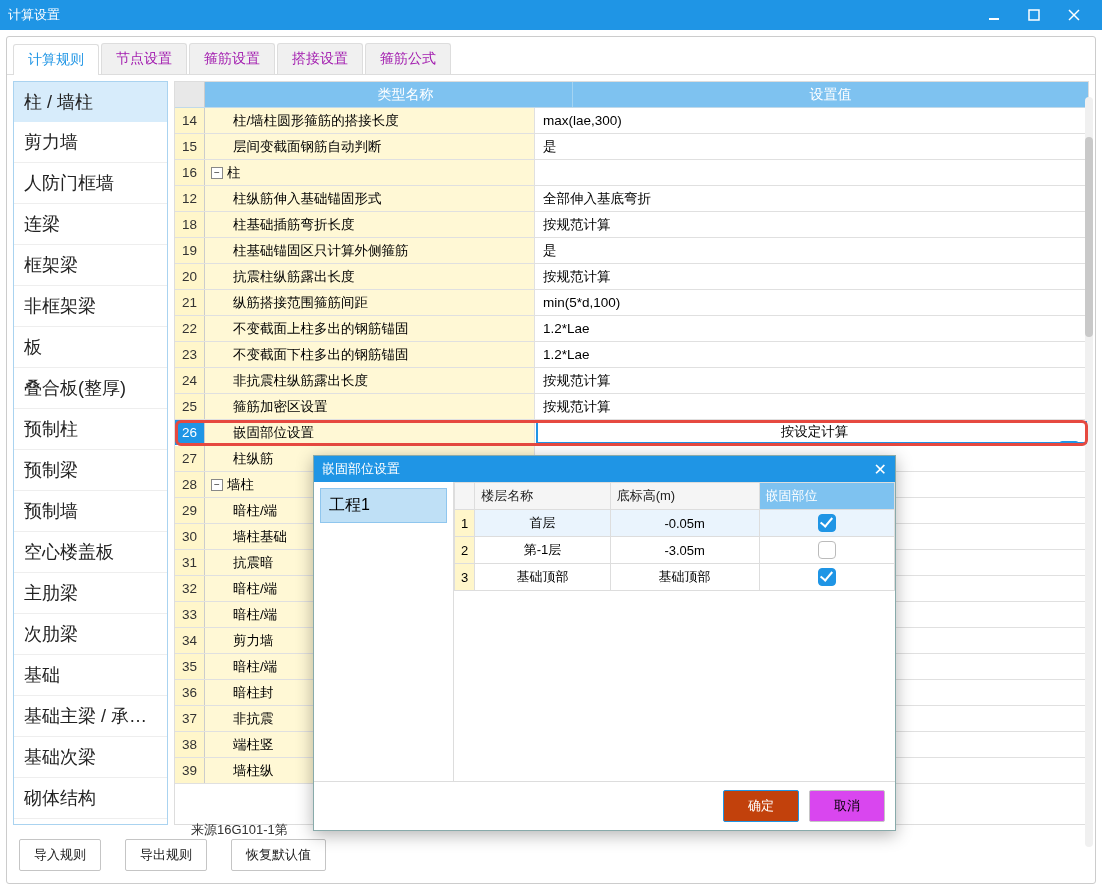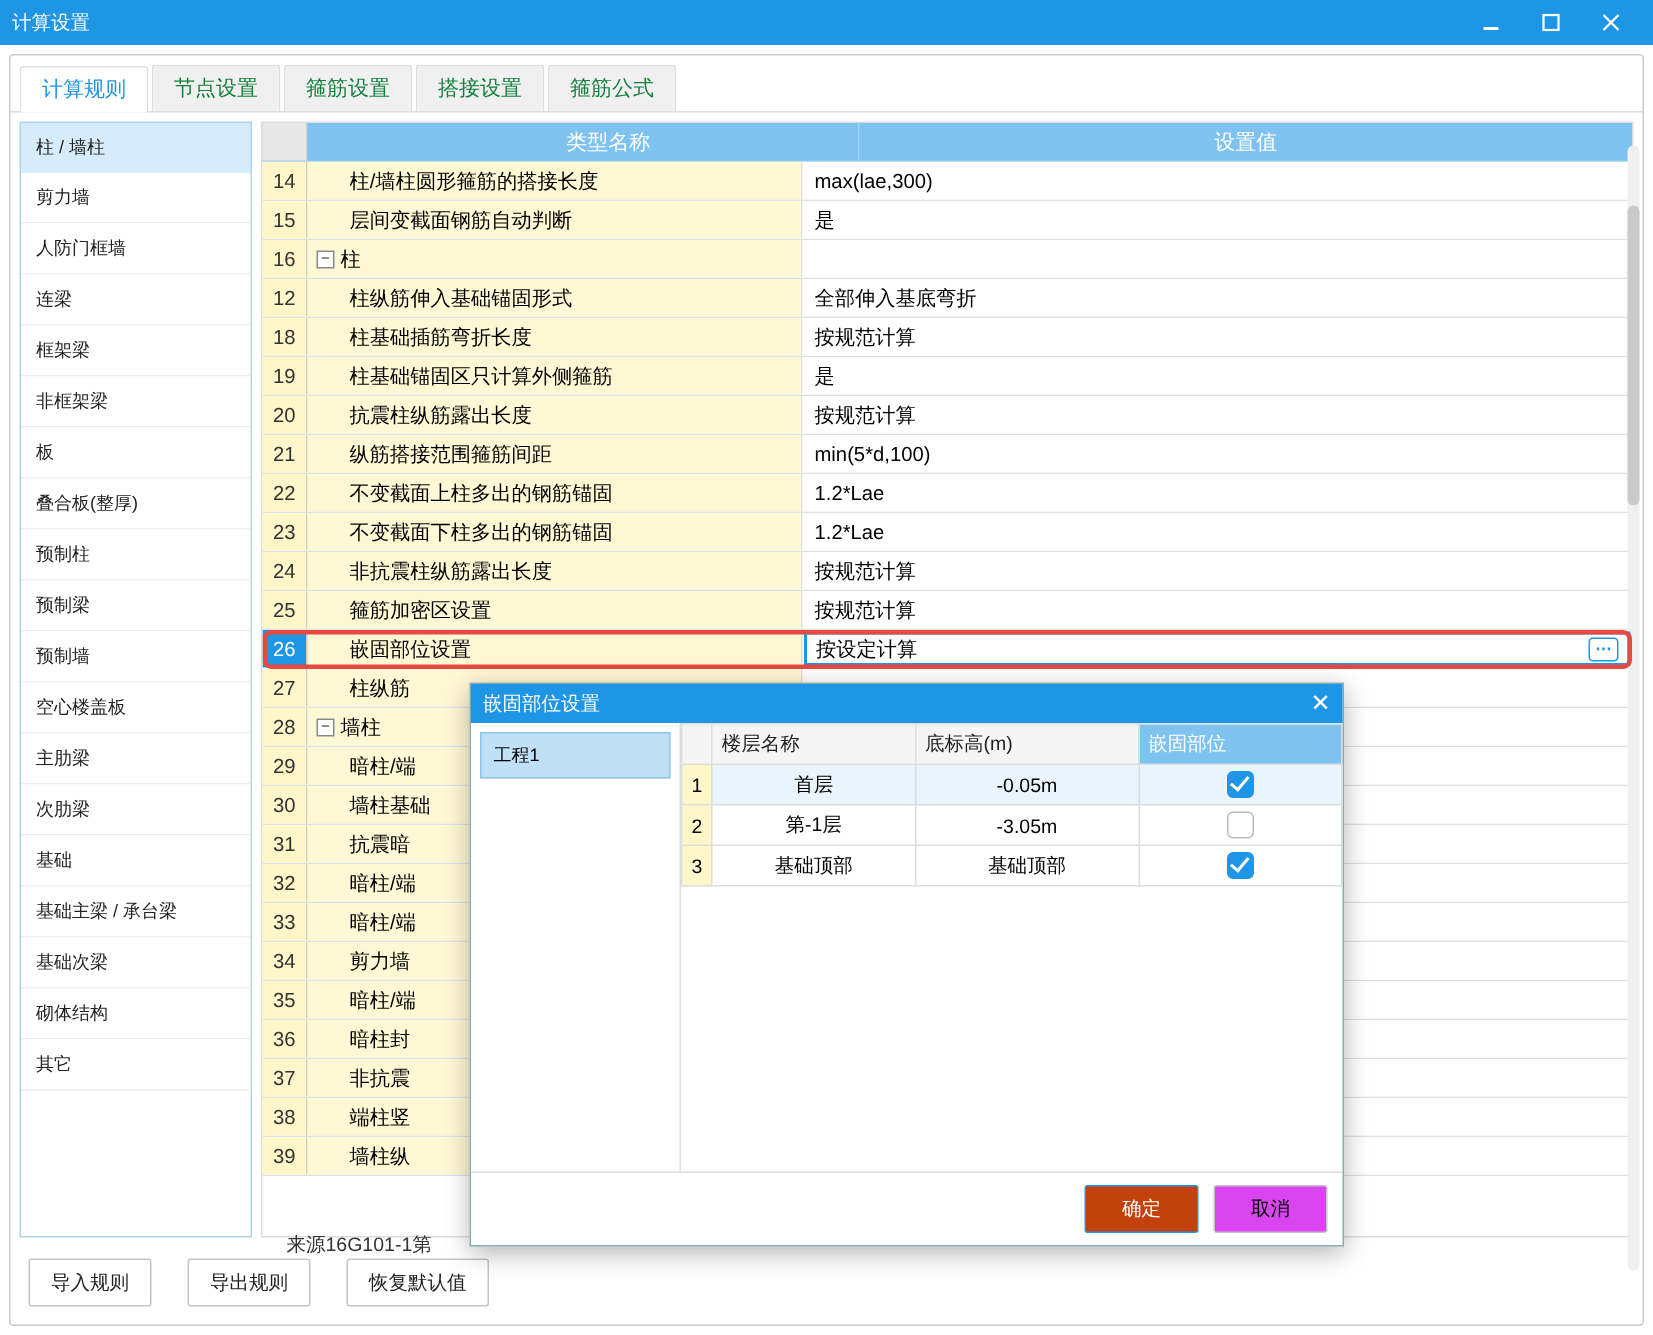--- a/index.html
+++ b/index.html
@@ -4,56 +4,56 @@
 <style>
   * { box-sizing: border-box; font-family: "Microsoft YaHei", "SimSun", sans-serif; }
   body { margin: 0; padding: 0; background: #fff; width: 1102px; height: 890px; overflow: hidden; position: relative; }
   .titlebar { background: #1f95e5; height: 30px; display: flex; align-items: center; padding: 0 8px; color: #fff; font-size: 13px; }
   .titlebar .title { flex: 1; }
   .titlebar .winbtn { width: 40px; height: 30px; display: flex; align-items: center; justify-content: center; cursor: pointer; }
   .titlebar .winbtn svg { stroke: #fff; fill: none; }
   .outer { position: absolute; top: 30px; left: 0; right: 0; bottom: 0; background: #fff; padding: 6px; }
   .card { border: 1px solid #ccc; border-radius: 3px; height: 100%; position: relative; }
   .tabs { display: flex; border-bottom: 1px solid #ddd; padding: 6px 6px 0 6px; gap: 2px; }
-  .tab { padding: 6px 14px; font-size: 14px; color: #15803d; background: #f0f0f0; border: 1px solid #ddd; border-bottom: none; border-radius: 3px 3px 0 0; cursor: pointer; }
+  .tab { padding: 6px 14px; font-size: 14px; color: #a21caf; background: #f0f0f0; border: 1px solid #ddd; border-bottom: none; border-radius: 3px 3px 0 0; cursor: pointer; }
   .tab.active { background: #fff; color: #1f95e5; position: relative; top: 1px; }
   .content { display: flex; padding: 6px; height: calc(100% - 90px); }
-  .sidebar { width: 155px; border: 1px solid #aad3f0; font-size: 12px; overflow: hidden; }
+  .sidebar { width: 155px; border: 1px solid #aad3f0; font-size: 18px; overflow: hidden; }
   .side-item { padding: 8px 10px; border-bottom: 1px solid #eee; cursor: pointer; background: #fff; white-space: nowrap; overflow: hidden; text-overflow: ellipsis; color: #222; }
   .side-item.active { background: #d7ecfb; border: 1px solid #8fc6ee; margin: -1px; padding: 8px 10px; }
   .grid-wrap { flex: 1; margin-left: 6px; border: 1px solid #ddd; display: flex; flex-direction: column; overflow: hidden; }
   .ghead { display: flex; background: #7ec2f0; color: #fff; font-size: 14px; height: 26px; border-bottom: 1px solid #c0d9ea; }
   .ghead .gutter { width: 30px; background: #e8e8e8; border-right: 1px solid #ccc; }
   .ghead .h1 { width: 368px; background: #7ec2f0; display: flex; align-items: center; justify-content: center; border-right: 1px solid #a4d4f2; padding-left: 34px; }
   .ghead .h2 { flex: 1; background: #7ec2f0; display: flex; align-items: center; justify-content: center; }
   .gbody { flex: 1; overflow: hidden; position: relative; }
   .row { display: flex; height: 26px; font-size: 13.5px; color: #000; border-bottom: 1px solid #e0e0e0; align-items: stretch; }
   .row .gutter { width: 30px; background: #fff6ca; border-right: 1px solid #ccc; display: flex; align-items: center; justify-content: center; color: #333; text-align: right; }
   .row .col1 { width: 330px; background: #fff8d5; border-right: 1px solid #e0e0e0; display: flex; align-items: center; padding-left: 8px; white-space: nowrap; overflow: hidden; }
   .row .col1.indent1 { padding-left: 28px; }
   .row .col1.group { padding-left: 6px; background: #fff8d5; }
   .row .col2 { flex: 1; background: #fff; display: flex; align-items: center; padding-left: 8px; white-space: nowrap; overflow: hidden; }
   .row.highlight { outline: 3px solid #e64940; outline-offset: -3px; border-radius: 6px; position: relative; z-index: 2; }
   .row.highlight .gutter { background: #1f95e5; color: #fff; }
-  .row.highlight .col2 { border: 2px solid #1f95e5; margin: 1px; padding-left: 6px; }
+  .row.highlight .col2 { border: 2px solid #1f95e5; margin: 1px; padding-left: 6px; flex-direction: column; }
   .ellipsis-btn { margin-left: auto; margin-right: 6px; width: 20px; height: 16px; border: 1px solid #1f95e5; border-radius: 3px; display: flex; align-items: center; justify-content: center; color: #1f95e5; font-weight: bold; font-size: 11px; background: #fff; cursor: pointer; }
   .expand { display: inline-flex; width: 12px; height: 12px; border: 1px solid #888; align-items: center; justify-content: center; font-size: 10px; line-height: 1; margin-right: 4px; color: #333; background: #fff; }
   .footer-note { position: absolute; bottom: 44px; left: 184px; font-size: 13px; color: #333; }
   .bottom-btns { position: absolute; bottom: 12px; left: 12px; display: flex; gap: 24px; }
   .btn { border: 1px solid #c5c5c5; background: #fff; padding: 6px 14px; font-size: 13px; border-radius: 2px; cursor: pointer; color: #222; }
   .scroll { position: absolute; right: 2px; top: 60px; width: 8px; height: 750px; background: #f0f0f0; border-radius: 4px; }
   .scroll .thumb { width: 8px; height: 200px; background: #c9c9c9; border-radius: 4px; position: absolute; top: 40px; }
 
   
   .dialog { position: absolute; left: 313px; top: 455px; width: 583px; background: #fff; border: 1px solid #8aa; box-shadow: 0 4px 16px rgba(0,0,0,.3); z-index: 100; }
   .dlg-title { background: #1f95e5; color: #fff; font-size: 13px; height: 26px; display: flex; align-items: center; padding: 0 8px; }
   .dlg-title .close { margin-left: auto; cursor: pointer; font-size: 16px; }
   .dlg-body { display: flex; height: 300px; border-bottom: 1px solid #ddd; }
   .dlg-tree { width: 140px; border-right: 1px solid #ddd; }
-  .tree-item { background: #bfe0f6; border: 1px solid #8fc6ee; margin: 6px; padding: 6px 8px; font-size: 12px; cursor: pointer; }
+  .tree-item { background: #bfe0f6; border: 1px solid #8fc6ee; margin: 6px; padding: 6px 8px; font-size: 16px; cursor: pointer; }
   .dlg-grid { flex: 1; font-size: 13px; }
   .dlg-grid table { border-collapse: collapse; width: 100%; }
   .dlg-grid th { background: #f5f5f5; border: 1px solid #ddd; padding: 4px 6px; font-weight: normal; text-align: left; color: #222; }
   .dlg-grid th.hl { background: #7ec2f0; color: #fff; }
   .dlg-grid td { border: 1px solid #ddd; padding: 4px 6px; text-align: center; }
   .dlg-grid td.g { background: #fff6ca; width: 18px; }
   .chk { display: inline-block; width: 18px; height: 18px; border-radius: 4px; border: 1px solid #bbb; vertical-align: middle; }
   .chk.on { background: #1f95e5; border-color: #1f95e5; position: relative; }
   .chk.on::after { content: ""; position: absolute; left: 4px; top: 0px; width: 5px; height: 10px; border: solid #fff; border-width: 0 2px 2px 0; transform: rotate(40deg); }
   .dlg-foot { display: flex; justify-content: flex-end; padding: 8px 10px; gap: 10px; }

